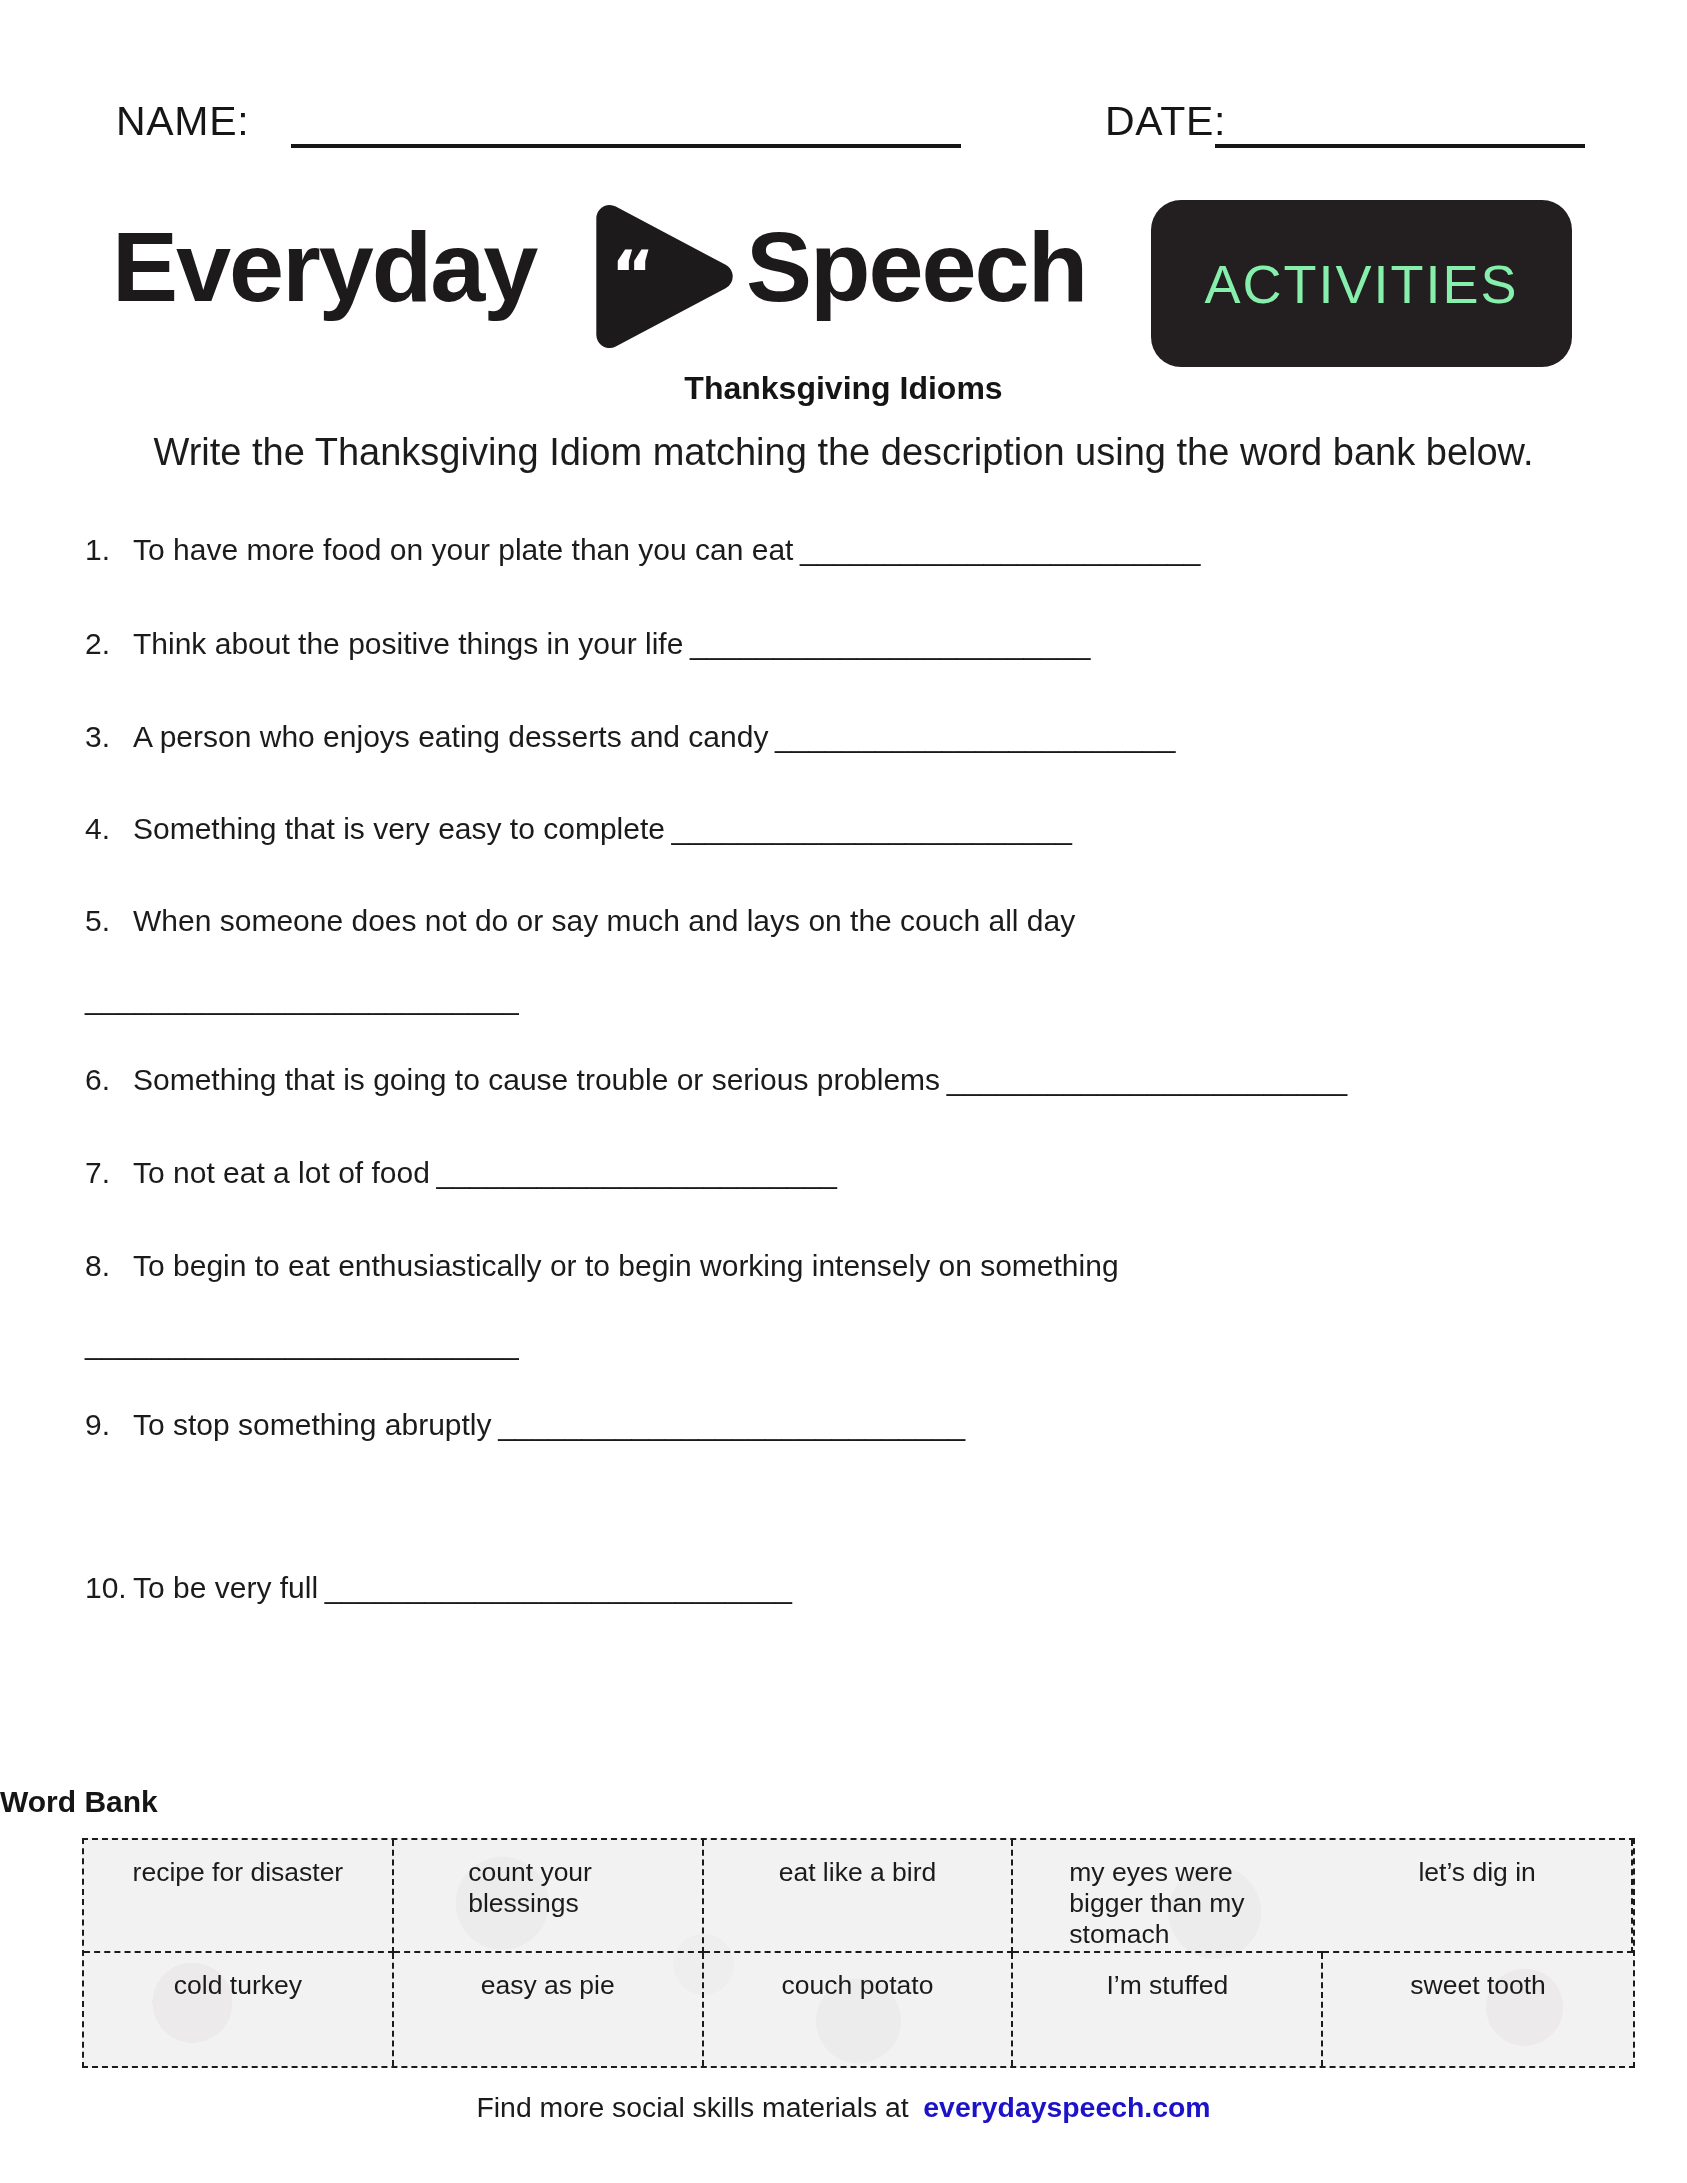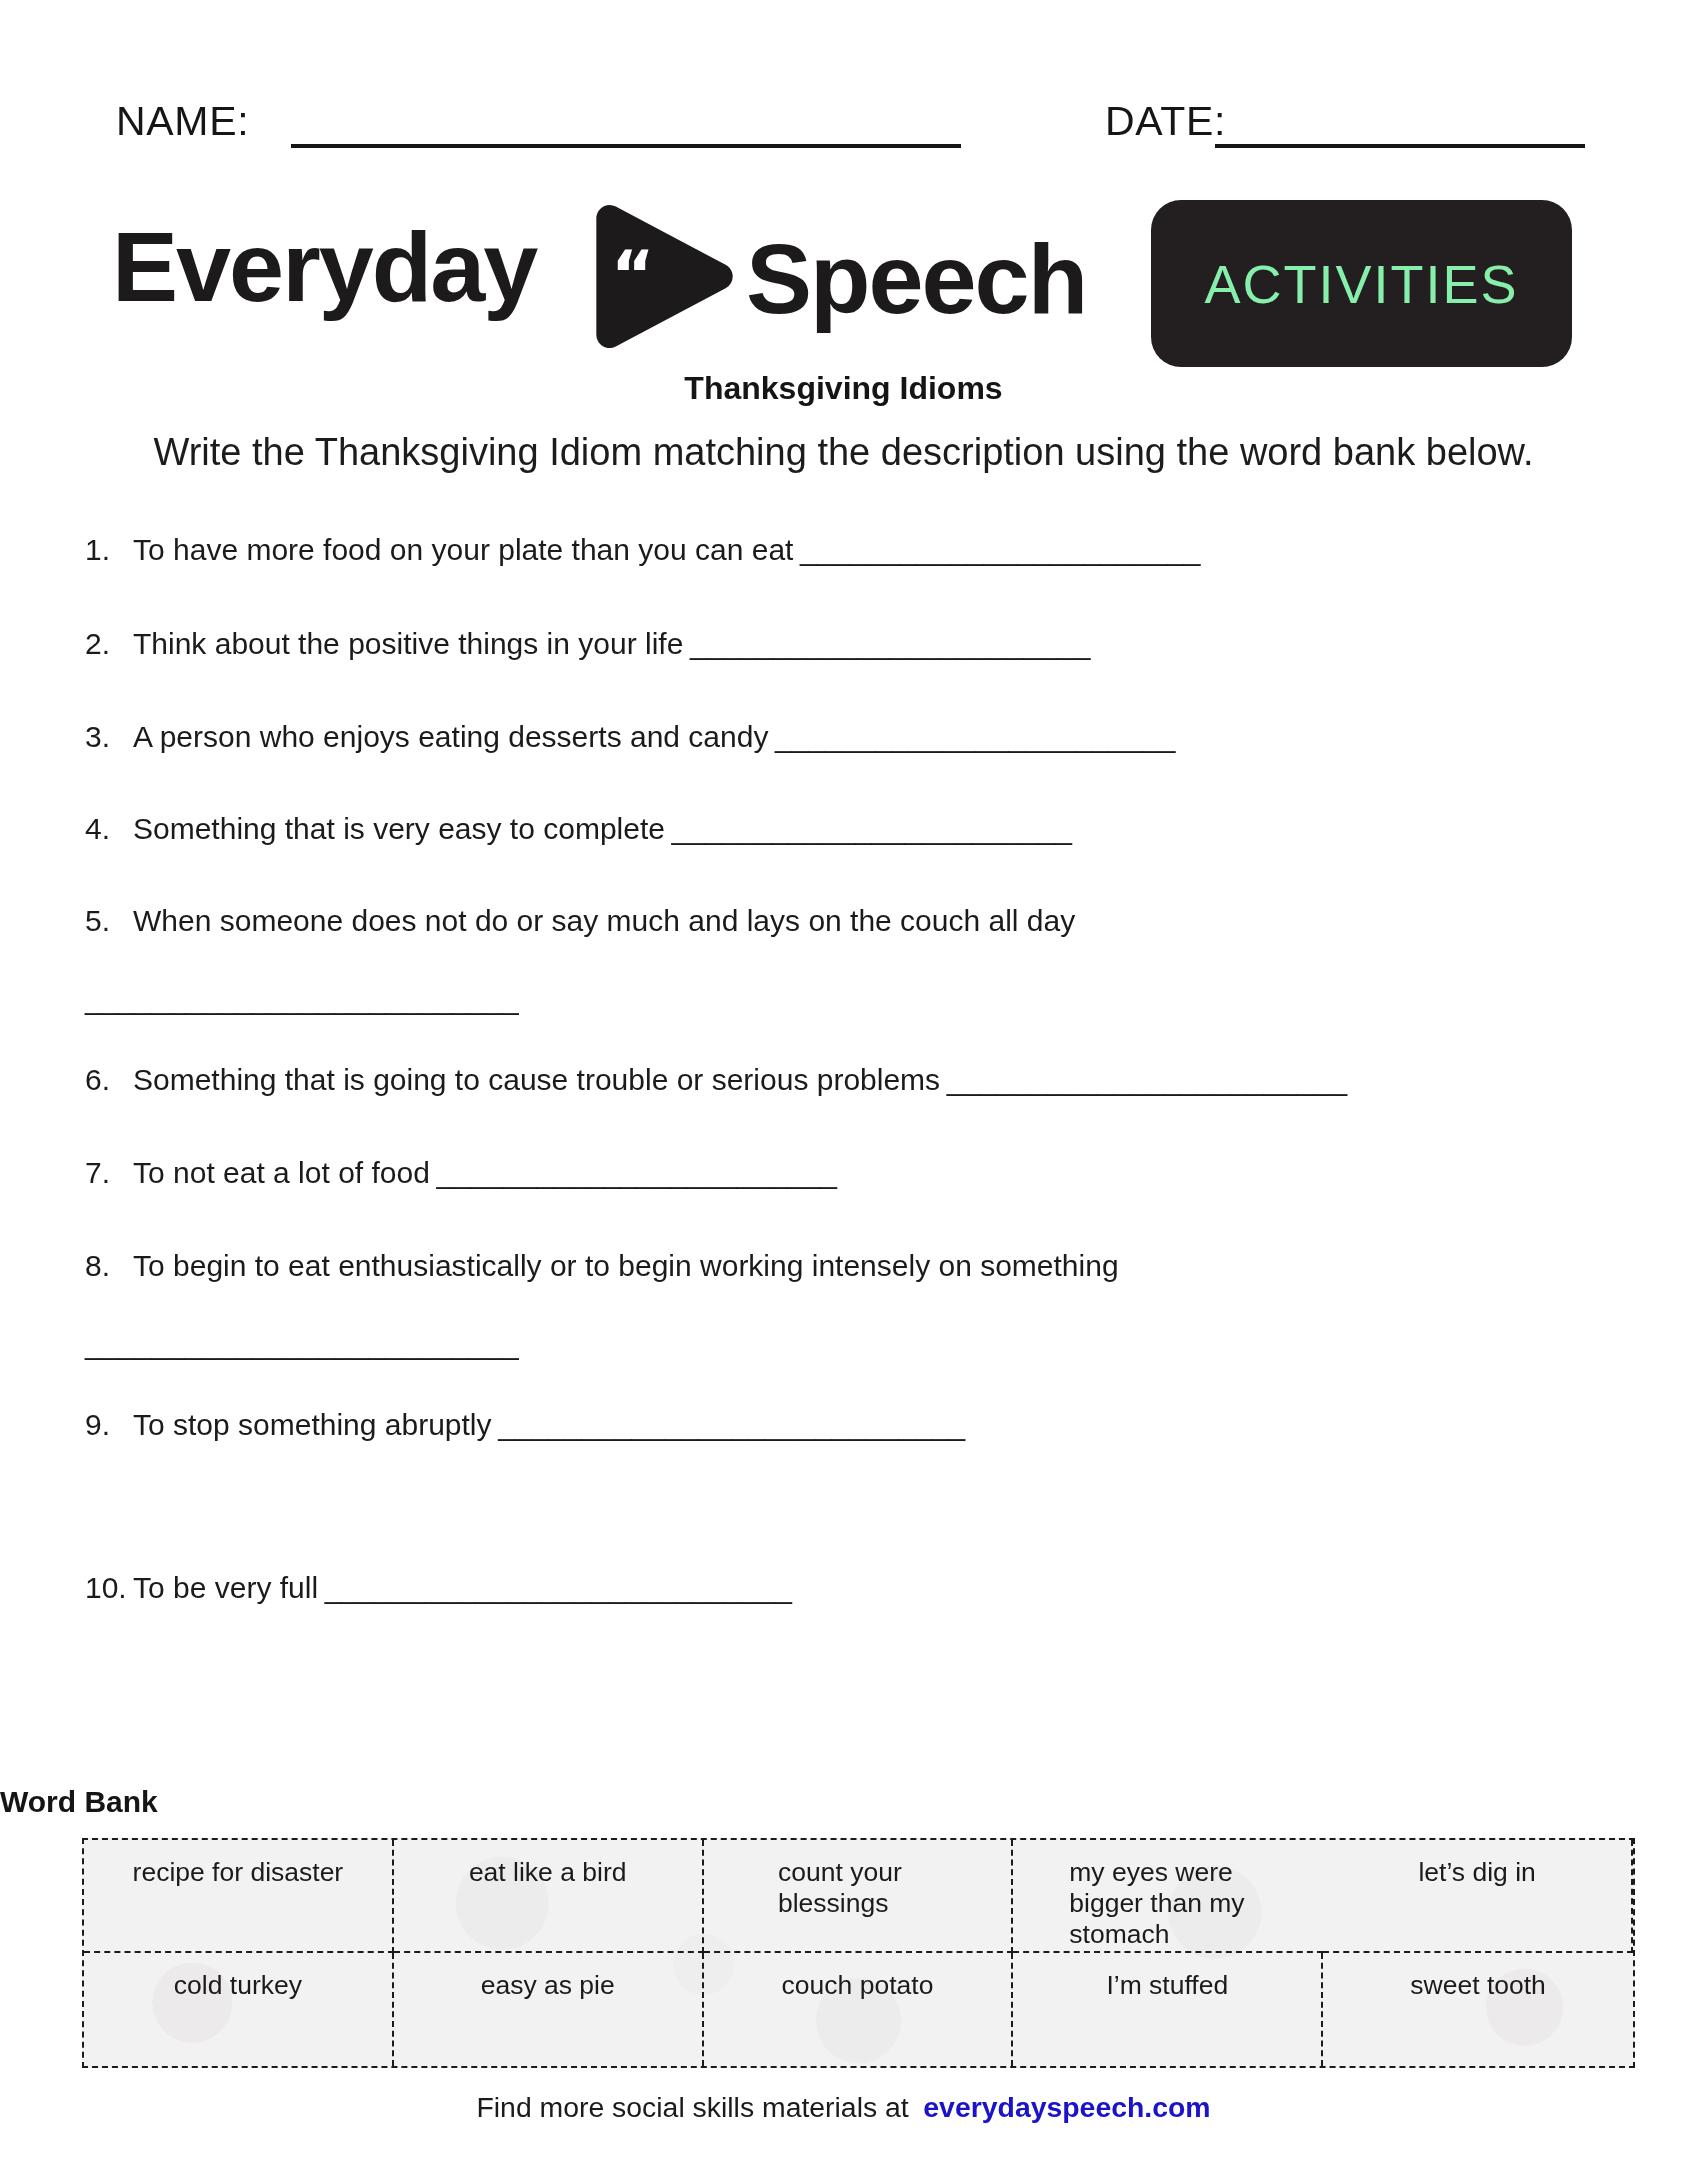--- a/index.html
+++ b/index.html
@@ -12,21 +12,21 @@
   .hdr-label { position:absolute; top:98px; font-size:41px; letter-spacing:0.7px; color:#161616; }
   .name-label { left:116px; }
   .date-label { left:1105px; }
   .hdr-line { position:absolute; top:144px; height:0; border-top:4px solid #161616; }
   .name-line { left:291px; width:670px; }
   .date-line { left:1215px; width:370px; }
 
   
   .brand { position:absolute; top:217px; font-size:99px; font-weight:bold; letter-spacing:-2px; color:#1d1a1b; line-height:99px; }
   .brand-left { left:112px; }
-  .brand-right { left:746px;margin-top:12px; }
+  .brand-right { left:746px; }
   .play-icon { position:absolute; left:595px; top:197px; width:139px; height:159px; }
   .badge {
     position:absolute; left:1151px; top:200px; width:421px; height:167px;
     background:#231f20; border-radius:30px; display:flex; align-items:center; justify-content:center;
   }
   .badge span { color:#86efac; font-size:54px; letter-spacing:2px; }
 
   
   .ws-title { position:absolute; left:0; right:0; top:370px; text-align:center; font-size:32px; font-weight:bold; color:#151515; }
   .ws-instr { position:absolute; left:0; right:0; top:431px; text-align:center; font-size:38px; color:#1c1c1c; }
@@ -144,24 +144,24 @@
     <span>To be very full</span>
     <span class="blank">____________________________</span>
   </div>
 
   <div class="wb-title">Word Bank</div>
   <div class="wb-table">
     <div class="wb-cell top">
         <span>recipe for disaster</span>
       </div>
     <div class="wb-cell top">
-        <span>eat like a bird</span>
+        <span class="w-narrow">count your blessings</span>
       </div>
     <div class="wb-cell top">
-        <span class="w-narrow">count your blessings</span>
+        <span>eat like a bird</span>
       </div>
     <div class="wb-cell top last">
         <span class="w-mid">my eyes were bigger than my stomach</span>
       </div>
     <div class="wb-cell top">
         <span>let’s dig in</span>
       </div>
     <div class="wb-cell">
         <span>cold turkey</span>
       </div>

